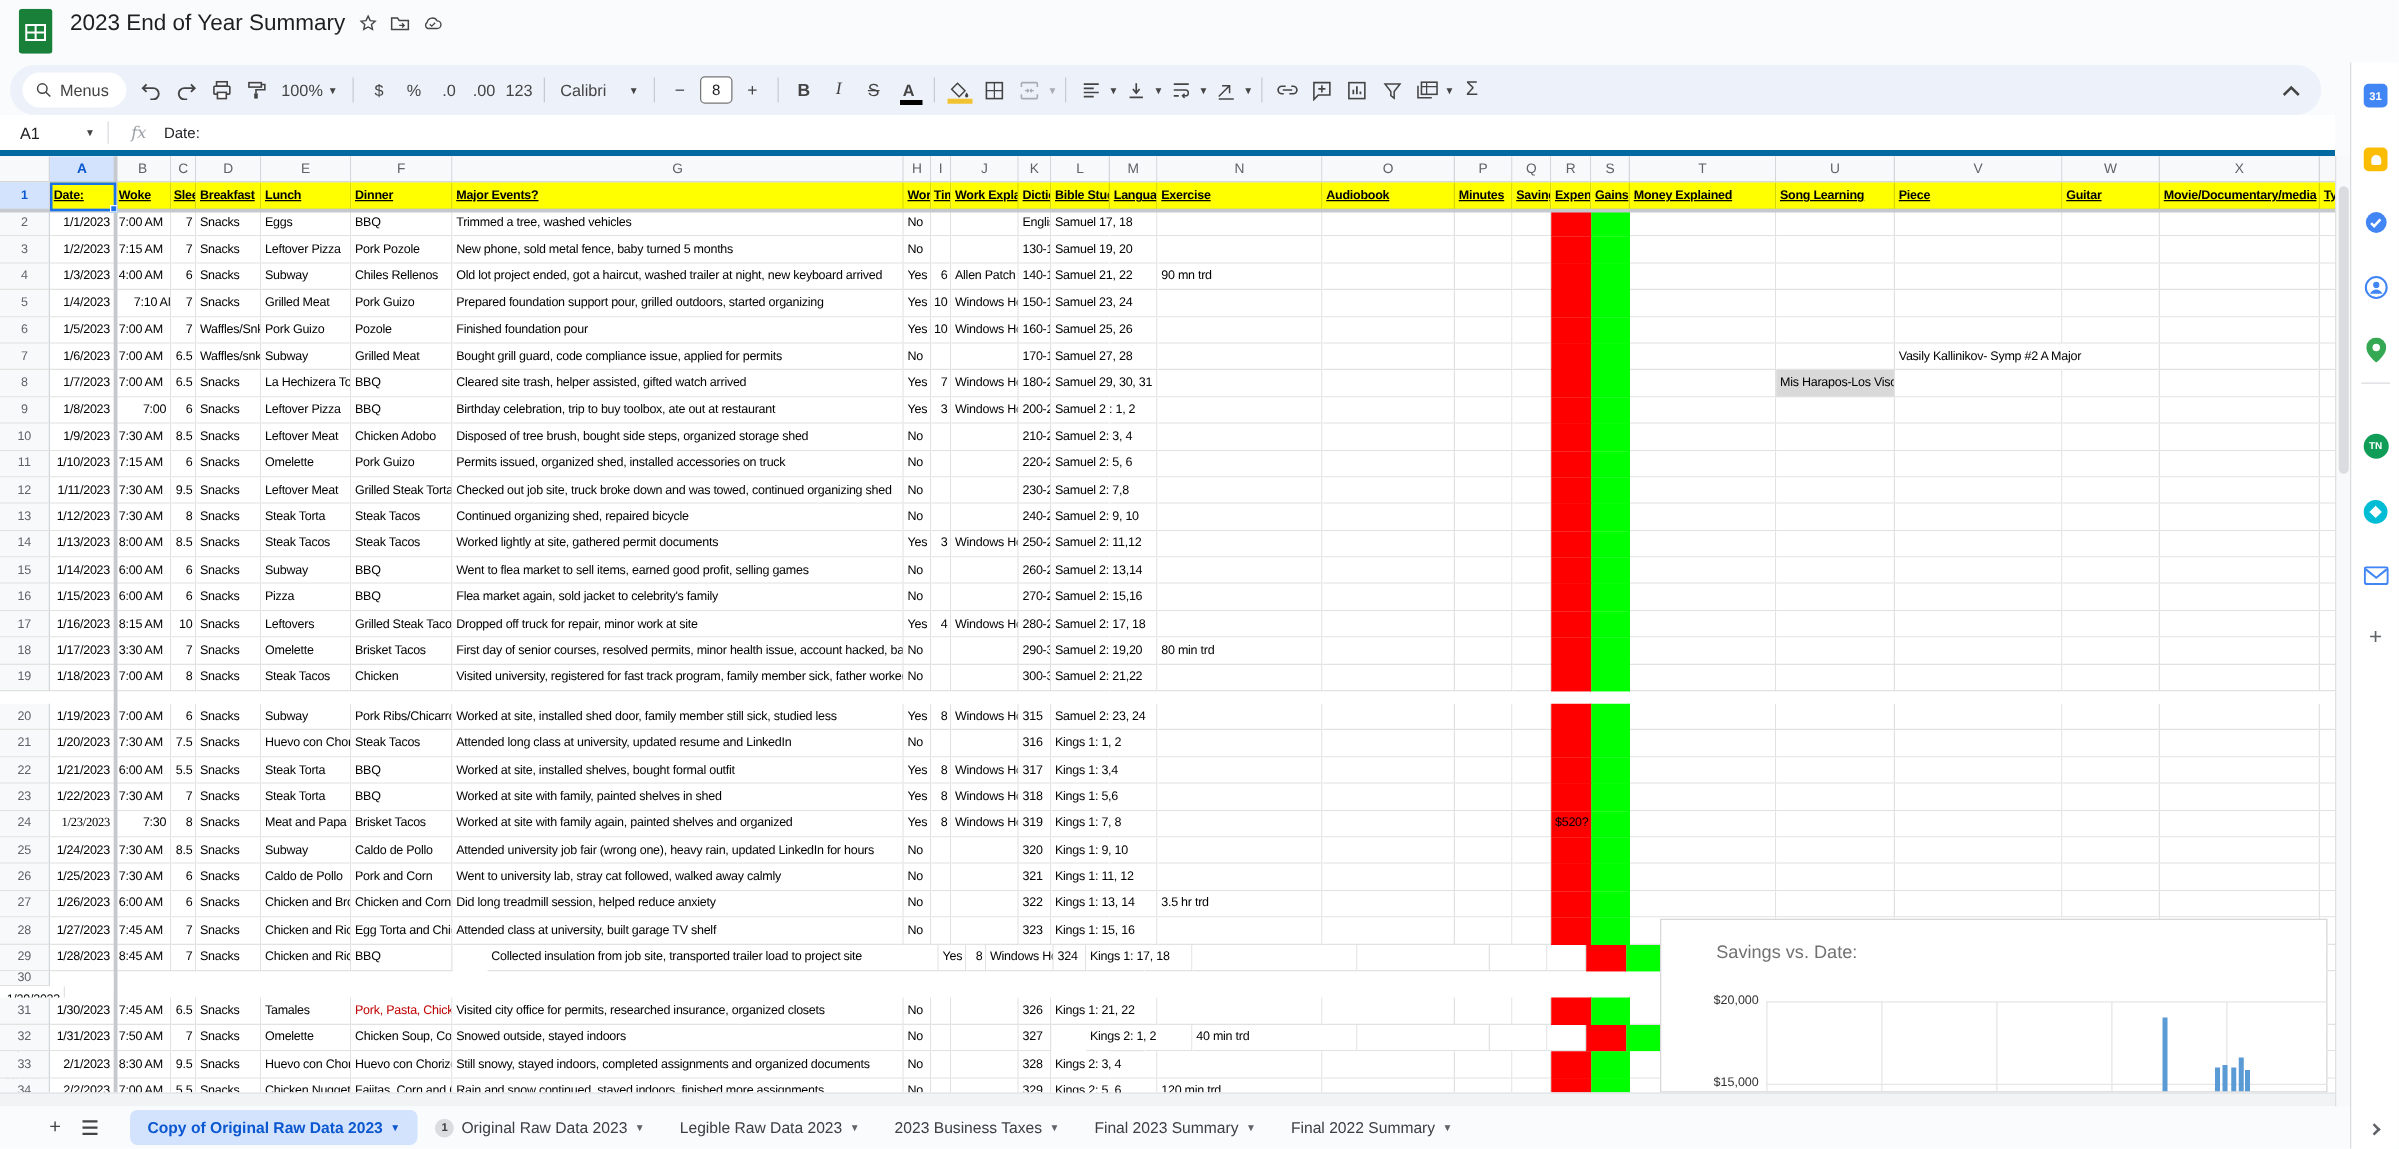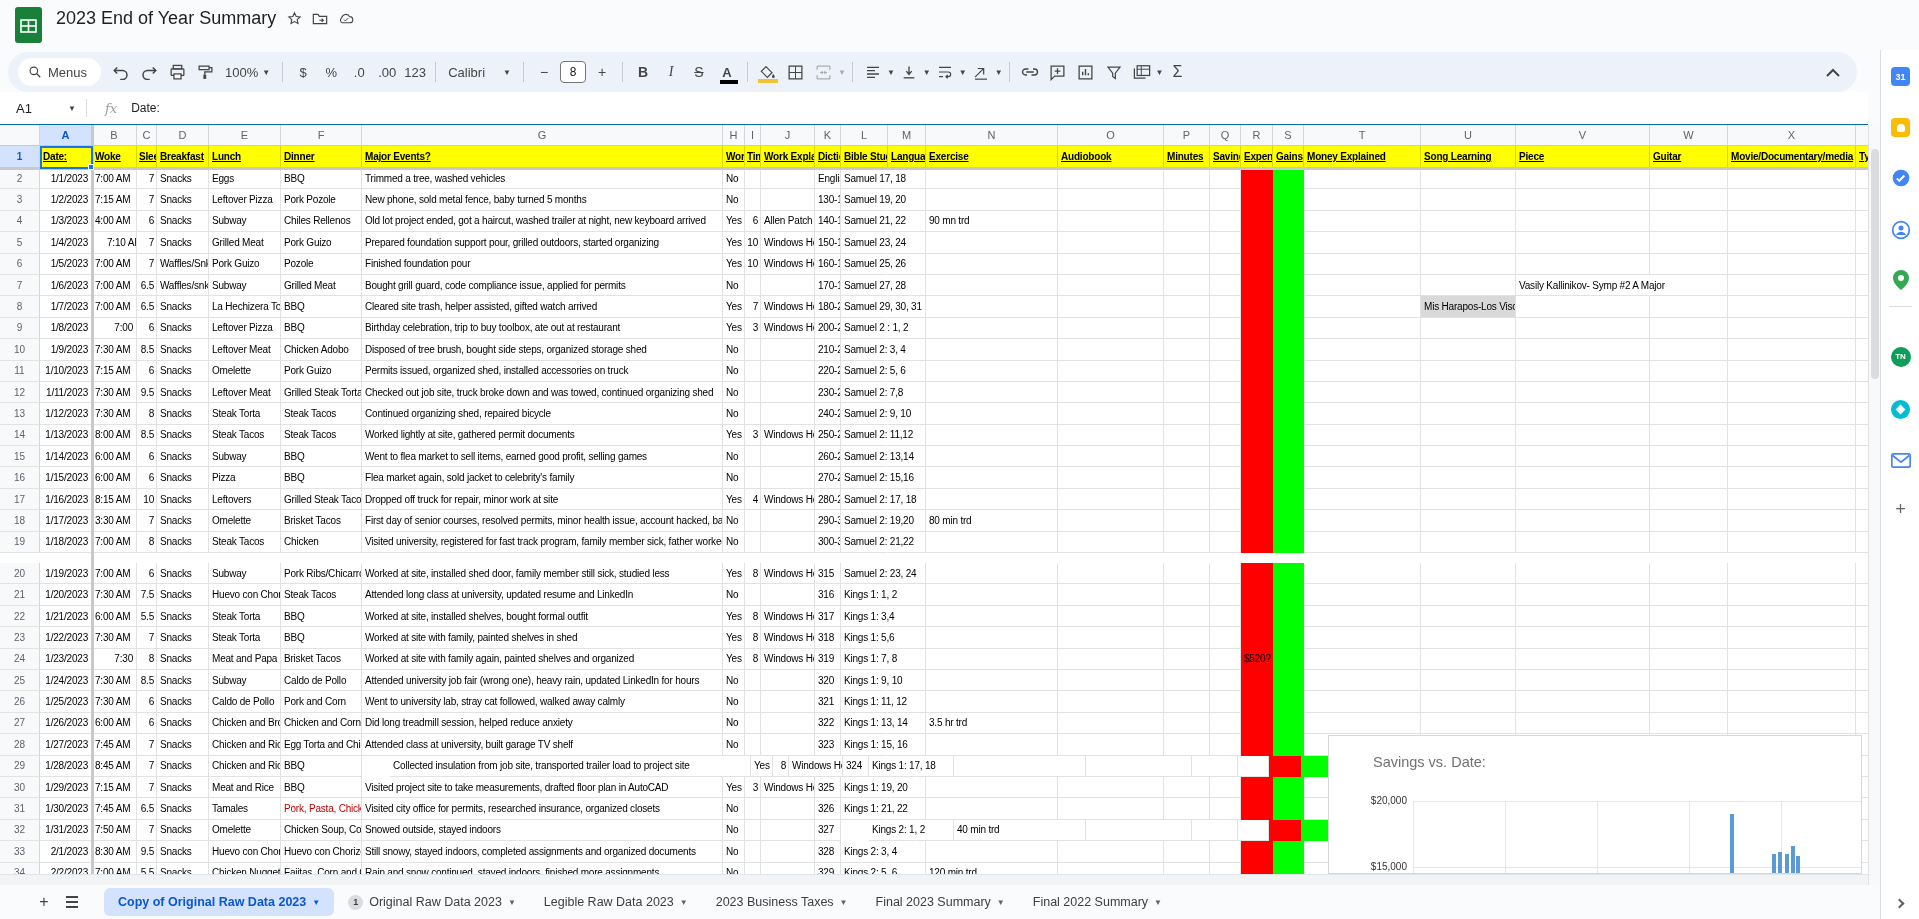--- a/index.html
+++ b/index.html
@@ -28,21 +28,21 @@
   .tlabel { font-size:13px; color:#444; }
   #zoom-box, #font-box { display:flex; align-items:center; gap:4px; padding:0 6px; color:#444; font-size:13px; }
   #size-box { width:26px; height:22px; background:#fff; border:1px solid #747775; border-radius:4px;
     display:flex; align-items:center; justify-content:center; font-size:12px; color:#202124; margin:0 2px; }
   .caret { font-size:8px; color:#444; }
   .fmt-ab { position:relative; font-size:13px; font-weight:bold; color:#444; }
   .bar-under { position:absolute; left:-2px; bottom:-4px; width:18px; height:4px; }
   #toolbar-end { margin-left:auto; color:#444; }
   
   #formula-bar { position:absolute; left:0; top:92px; width:1868px; height:33px; background:#fff;
-    border-bottom:1px solid #0369a1; display:flex; align-items:center; }
+    border-bottom:5px solid #0369a1; display:flex; align-items:center; }
   #name-box { width:86px; display:flex; align-items:center; justify-content:space-between; padding:0 10px 0 16px;
     font-size:13px; color:#202124; }
   #fx { font-family:"DejaVu Serif", serif; font-style:italic; color:#9aa0a6; font-size:13px; margin:0 14px 0 18px; }
   #formula-content { font-size:12px; color:#202124; }
   .vdiv { width:1px; height:18px; background:#dadce0; }
   
   #grid { position:absolute; left:0; top:125px; width:1868px; height:749px; background:#fff; overflow:hidden; }
   .letters-row { display:flex; height:21px; }
   .letter-cell { height:21px; background:#f8f9fa; border-right:1px solid #d3d6da; border-bottom:1px solid #c7cace;
     display:flex; align-items:center; justify-content:center; font-size:11px; color:#5f6368; flex:0 0 auto; }
@@ -966,21 +966,21 @@
         <div class="cell c-S" style="width: 31px; background: rgb(0, 255, 0); border-right-color: rgb(0, 255, 0); border-bottom-color: rgb(0, 255, 0);"></div>
         <div class="cell c-T" style="width: 117px;"></div>
         <div class="cell c-U" style="width: 95px;"></div>
         <div class="cell c-V" style="width: 134px;"></div>
         <div class="cell c-W" style="width: 78px;"></div>
         <div class="cell c-X" style="width: 128px;"></div>
         <div class="cell c-Y" style="width: 66px;"></div>
       </div>
       <div class="grid-row" style="height: 21.4px;">
         <div class="gutter">24</div>
-        <div class="cell c-A al-r" style="width: 52px;">1/23/2023</div>
+        <div class="cell c-A al-r" style="width: 52px; font-family: Liberation Serif, serif;">1/23/2023</div>
         <div class="cell c-B al-r" style="width: 45px;">7:30</div>
         <div class="cell c-C al-r" style="width: 20px;">8</div>
         <div class="cell c-D" style="width: 52px;">Snacks</div>
         <div class="cell c-E" style="width: 72px;">Meat and Papa</div>
         <div class="cell c-F" style="width: 81px;">Brisket Tacos</div>
         <div class="cell c-G" style="width: 361px;">Worked at site with family again, painted shelves and organized</div>
         <div class="cell c-H" style="width: 22px;">Yes</div>
         <div class="cell c-I al-r" style="width: 16px;">8</div>
         <div class="cell c-J" style="width: 54px;">Windows House</div>
         <div class="cell c-K" style="width: 26px;">319</div>
@@ -1132,21 +1132,21 @@
         <div class="cell c-Q" style="width: 31px;"></div>
         <div class="cell c-R" style="width: 32px; background: rgb(255, 0, 0); border-right-color: rgb(255, 0, 0); border-bottom-color: rgb(255, 0, 0);"></div>
         <div class="cell c-S" style="width: 31px; background: rgb(0, 255, 0); border-right-color: rgb(0, 255, 0); border-bottom-color: rgb(0, 255, 0);"></div>
         <div class="cell c-T" style="width: 117px;"></div>
         <div class="cell c-U" style="width: 95px;"></div>
         <div class="cell c-V" style="width: 134px;"></div>
         <div class="cell c-W" style="width: 78px;"></div>
         <div class="cell c-X" style="width: 128px;"></div>
         <div class="cell c-Y" style="width: 66px;"></div>
       </div>
-      <div class="grid-row" style="height: 21.4px;">
+      <div class="grid-row" style="height: 21.4px; flex-direction: column;">
         <div class="gutter">30</div>
         <div class="cell c-A al-r" style="width: 52px;">1/29/2023</div>
         <div class="cell c-B" style="width: 45px;">7:15 AM</div>
         <div class="cell c-C al-r" style="width: 20px;">7</div>
         <div class="cell c-D" style="width: 52px;">Snacks</div>
         <div class="cell c-E" style="width: 72px;">Meat and Rice</div>
         <div class="cell c-F" style="width: 81px;">BBQ</div>
         <div class="cell c-G" style="width: 361px;">Visited project site to take measurements, drafted floor plan in AutoCAD</div>
         <div class="cell c-H" style="width: 22px;">Yes</div>
         <div class="cell c-I al-r" style="width: 16px;">3</div>

